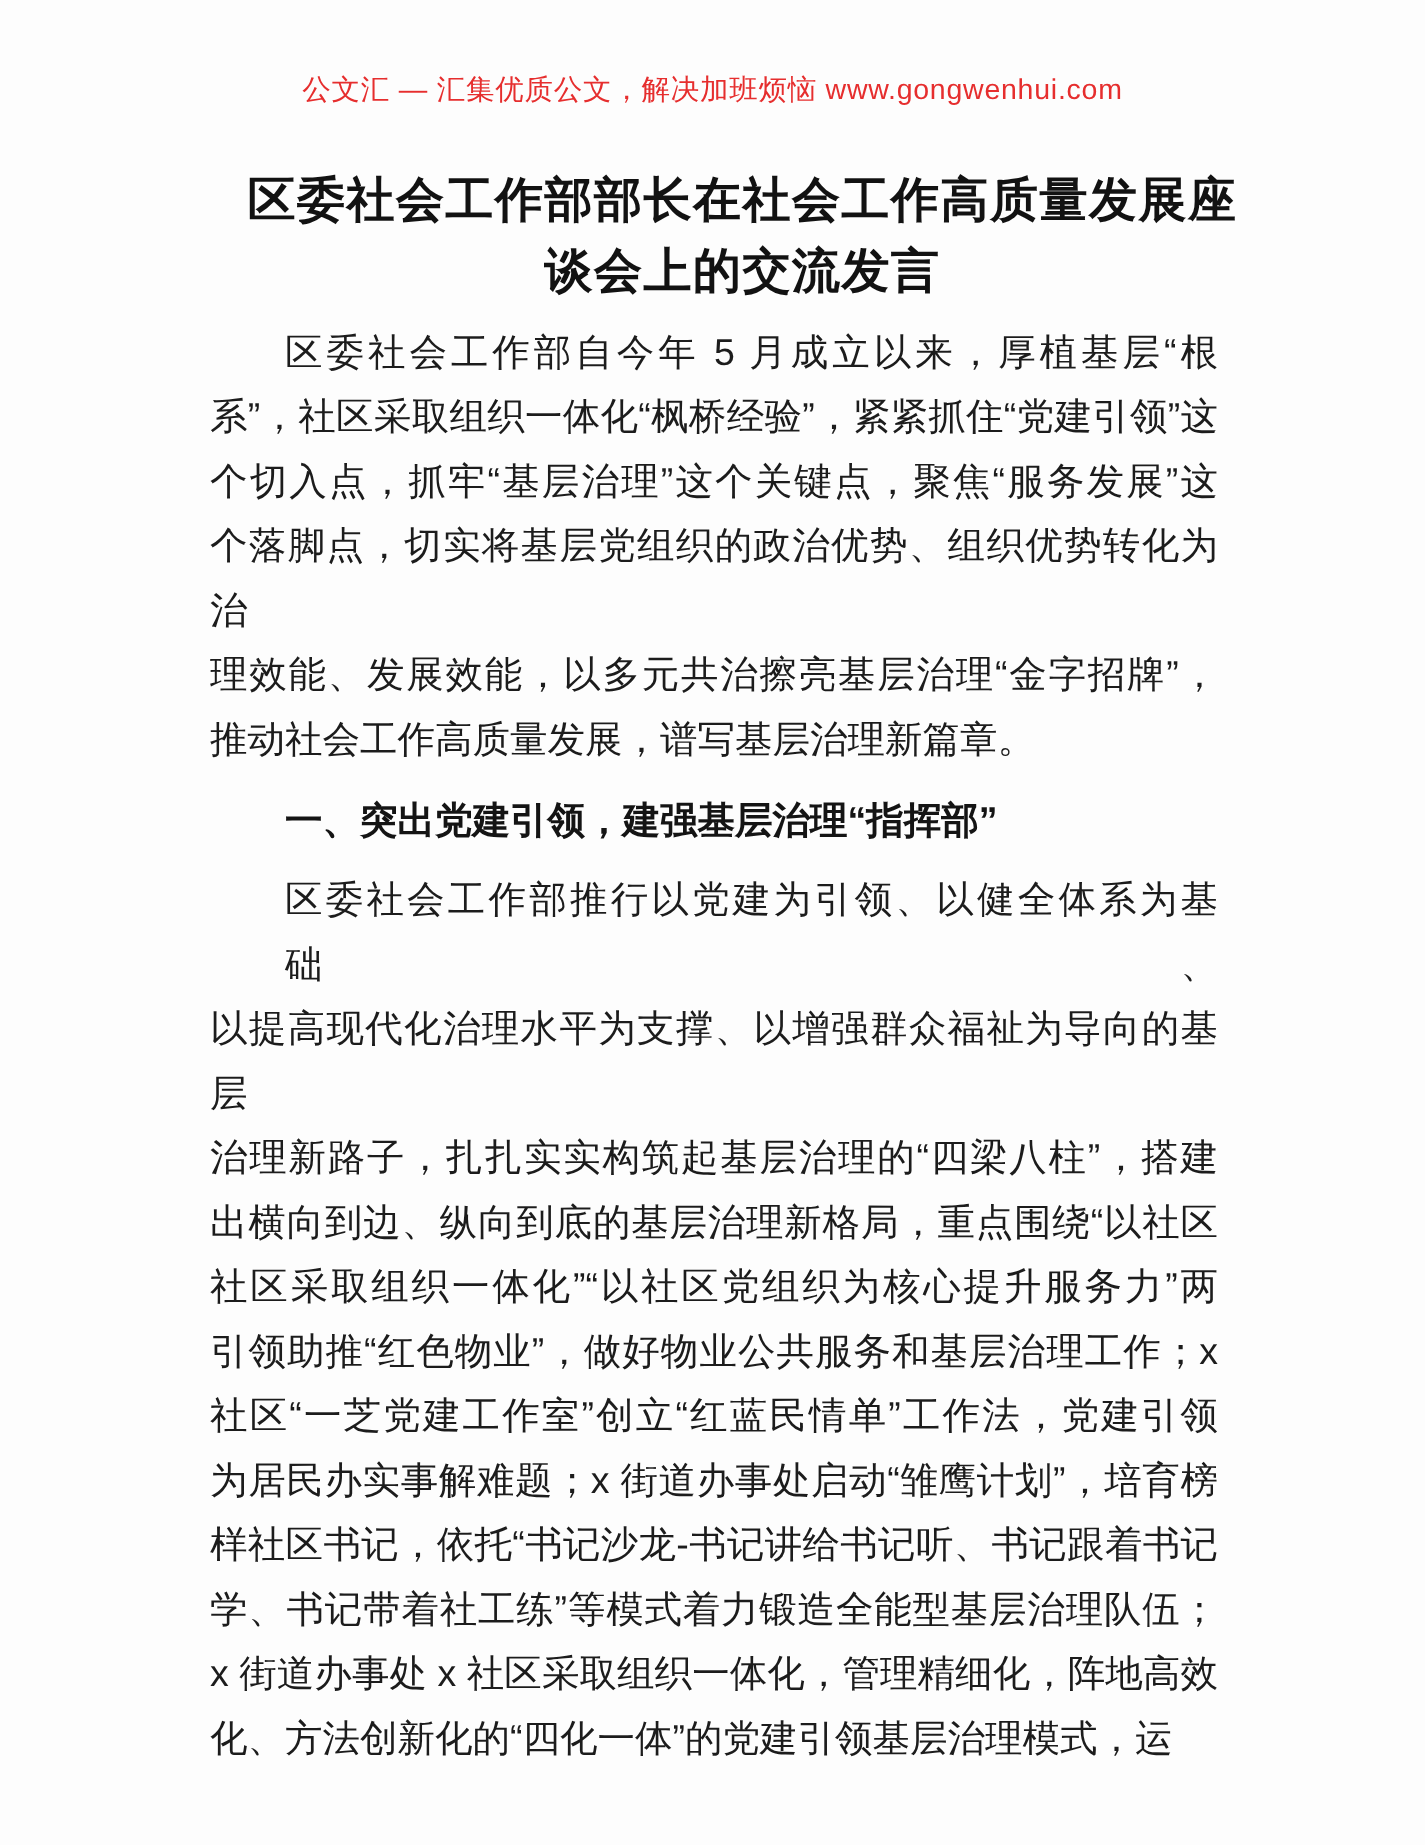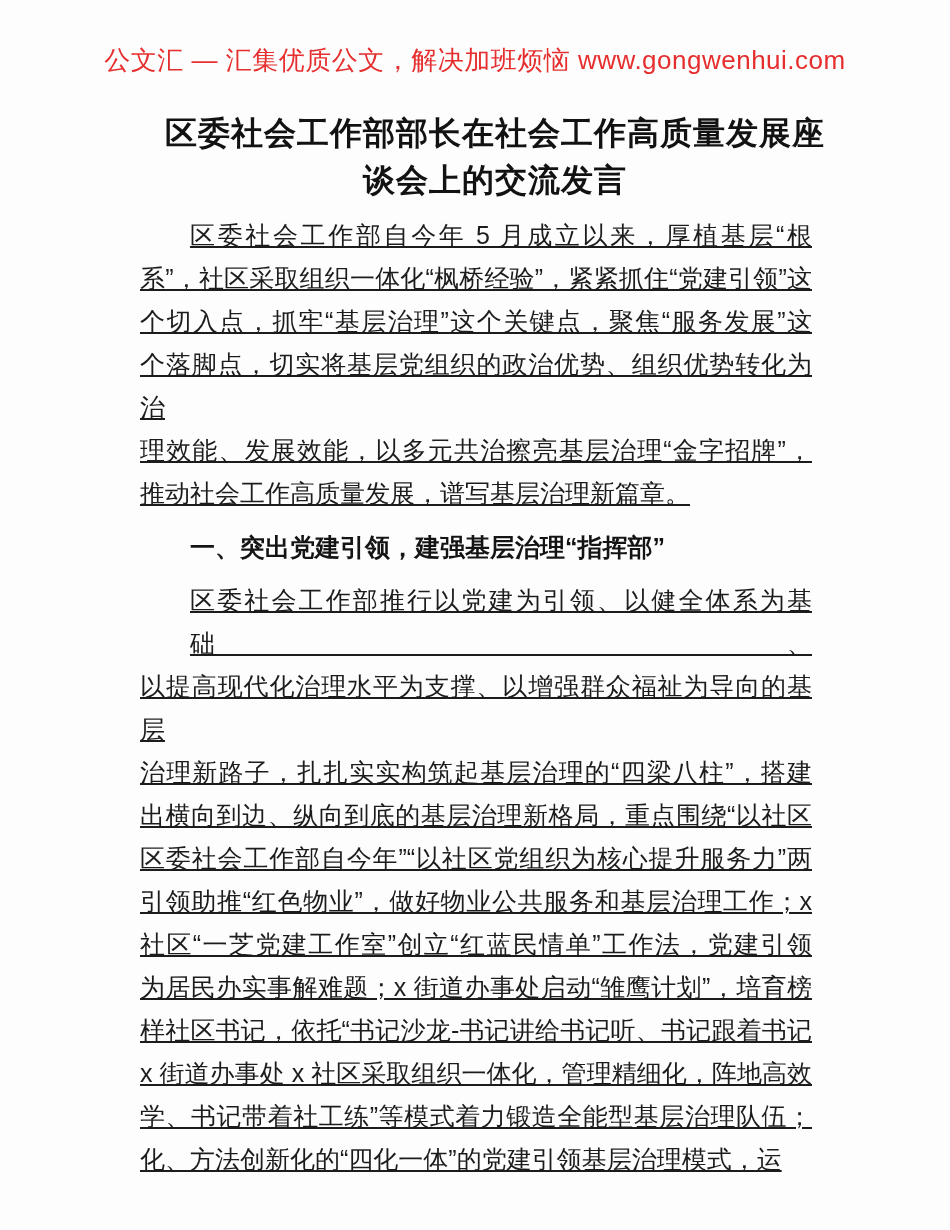--- a/index.html
+++ b/index.html
@@ -9,21 +9,21 @@
     height: 1230px;
     margin: 0 auto;
     background: #fdfdfd;
     overflow: hidden;
     font-family: "Liberation Sans", sans-serif;
     color: #1c1c1c;
   }
   .watermark {
     padding-top: 47px;
     text-align: center;
-    font-size: 26px;
+    font-size: 19px;
     line-height: 27px;
     font-weight: 400;
     letter-spacing: 0.5px;
   }
   .title-block {
     margin-top: 36px;
     text-align: center;
     font-size: 32px;
     font-weight: 700;
     line-height: 47px;
@@ -41,21 +41,20 @@
   .heading {
     margin-top: 11px;
     padding-left: 50px;
     font-weight: 700;
     color: #141414;
   }
   .line {
     text-align: justify;
     text-align-last: justify;
     text-justify: inter-character;
-    text-decoration: underline;
   }
   .line.first { padding-left: 50px; }
   .line.last  { text-align-last: left; }
 </style>
 </head>
 <body>
 
 <div class="page">
 
   <div class="watermark" style="color: rgb(230, 46, 46);">公文汇 — 汇集优质公文，解决加班烦恼 www.gongwenhui.com</div>
@@ -73,24 +72,24 @@
         <div class="line">个落脚点，切实将基层党组织的政治优势、组织优势转化为治</div>
         <div class="line">理效能、发展效能，以多元共治擦亮基层治理“金字招牌”，</div>
         <div class="line last">推动社会工作高质量发展，谱写基层治理新篇章。</div>
       </div>
       <div class="heading">一、突出党建引领，建强基层治理“指挥部”</div>
       <div class="para">
         <div class="line first">区委社会工作部推行以党建为引领、以健全体系为基础、</div>
         <div class="line">以提高现代化治理水平为支撑、以增强群众福祉为导向的基层</div>
         <div class="line">治理新路子，扎扎实实构筑起基层治理的“四梁八柱”，搭建</div>
         <div class="line">出横向到边、纵向到底的基层治理新格局，重点围绕“以社区</div>
-        <div class="line">区委社会工作部自今年”“以社区党组织为核心提升服务力”两</div>
+        <div class="line">社区采取组织一体化”“以社区党组织为核心提升服务力”两</div>
         <div class="line">引领助推“红色物业”，做好物业公共服务和基层治理工作；x</div>
         <div class="line">社区“一芝党建工作室”创立“红蓝民情单”工作法，党建引领</div>
         <div class="line">为居民办实事解难题；x 街道办事处启动“雏鹰计划”，培育榜</div>
         <div class="line">样社区书记，依托“书记沙龙-书记讲给书记听、书记跟着书记</div>
+        <div class="line">学、书记带着社工练”等模式着力锻造全能型基层治理队伍；</div>
         <div class="line">x 街道办事处 x 社区采取组织一体化，管理精细化，阵地高效</div>
-        <div class="line">学、书记带着社工练”等模式着力锻造全能型基层治理队伍；</div>
         <div class="line last">化、方法创新化的“四化一体”的党建引领基层治理模式，运</div>
       </div>
     </div>
 
 </div>
 
 </body></html>

